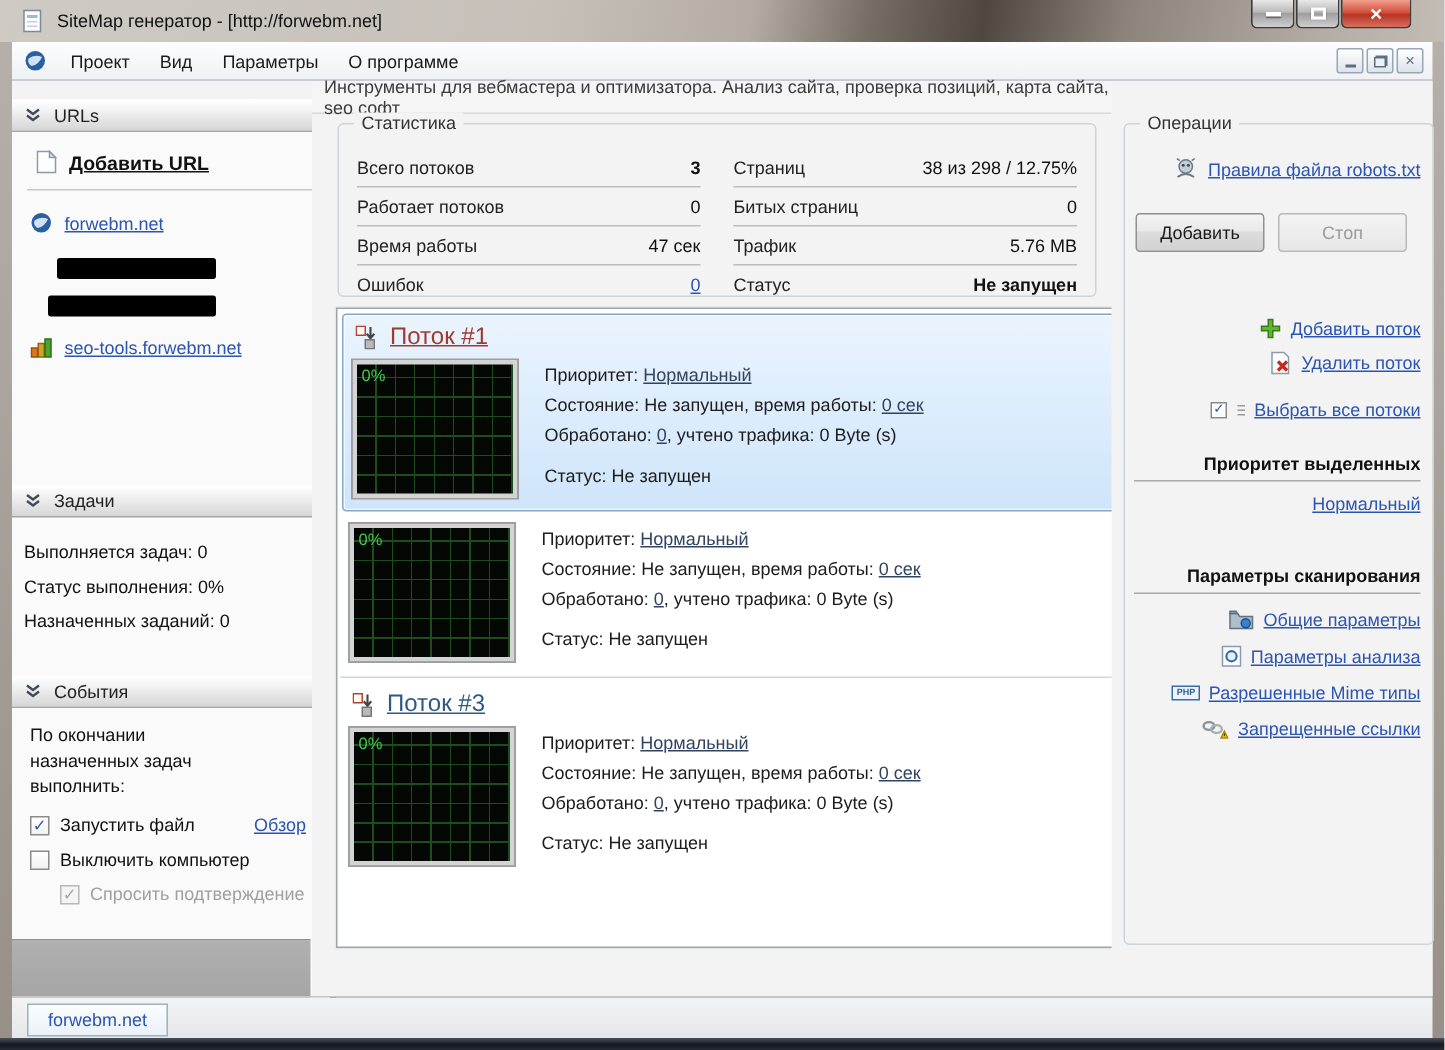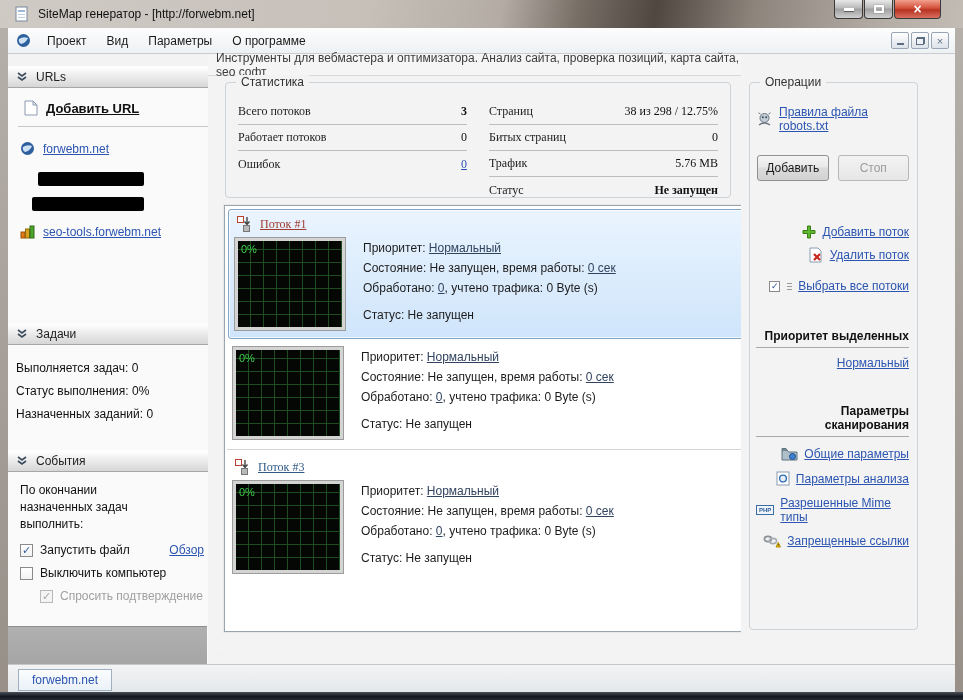--- a/index.html
+++ b/index.html
@@ -69,37 +69,37 @@
     background:linear-gradient(#b0b0b0,#a2a2a2); border-top:1px solid #8f8f8f; }
 
   
   .main-col { position:absolute; left:200px; top:0; width:533px; height:610px; background:#f3f3f3; }
   .banner { height:22px; display:flex; align-items:center; padding-left:8px; color:#3c3c3c;
     background:#f5f5f5; border-bottom:1px solid #d8d8d8; }
 
   .groupbox { position:absolute; border:1px solid #ccd4da; border-radius:4px; }
   .groupbox > .legend { position:absolute; top:-8px; left:10px; background:#f3f3f3; padding:0 5px; color:#333; }
   .stats-box { left:17px; top:28px; width:506px; height:116px; }
-  .stats-cols { display:flex; gap:22px; padding:16px 12px 0 12px;font-family:Liberation Serif, serif; }
+  .stats-cols { display:flex; gap:22px; padding:16px 12px 0 12px; }
   .stats-col { flex:1; }
   .stat-row { display:flex; justify-content:space-between; align-items:center; height:26px; border-bottom:1px solid #bdbdbd; }
   .stat-row.last { border-bottom:none; }
   .stat-label { color:#222; }
   .stat-value { color:#111; }
   .stat-value.bold { font-weight:bold; }
   a.stat-link { color:#2b55b0; text-decoration:underline; }
 
   
   .thread-panel { position:absolute; left:16px; top:151px; width:524px; height:427px;
     background:#fff; border:1px solid #9aa5ad; box-shadow:0 0 0 1px #e8e8e8; overflow:hidden; }
   .thread { padding:5px 8px 8px 8px; }
   .thread.selected { margin:3px; padding:4px 6px 8px 6px; border:1px solid #84a7c7; border-radius:3px;
     background:linear-gradient(#eaf4fe,#cfe5fb); box-shadow:inset 0 0 0 1px rgba(255,255,255,.65); }
   .thread-title-row { display:flex; align-items:center; gap:7px; margin:2px 0 6px 2px; }
-  .thread-title { text-decoration:underline; font-size:12px;font-family:Liberation Serif, serif; }
+  .thread-title { text-decoration:underline; font-size:16px; }
   .thread-title.red { color:#a03b32; }
   .thread-title.blue { color:#2f5a86; }
   .thread-body { display:flex; }
   .graph { position:relative; width:110px; height:92px; border:3px solid #d4d4d4; outline:1px solid #9c9c9c;
     background-color:#040704;
     background-image:repeating-linear-gradient(0deg,transparent 0 12px,#1d4c1f 12px 13px),
                      repeating-linear-gradient(90deg,transparent 0 12px,#1d4c1f 12px 13px); }
   .graph .pct { position:absolute; left:3px; top:2px; color:#3ecb49; font-size:11px; }
   .thread-details { margin-left:18px; line-height:20px; color:#1c1c1c; }
   .td-link { color:#31435f; text-decoration:underline; }
@@ -110,32 +110,32 @@
   .tabs { position:absolute; left:10px; top:589px; height:19px; display:flex; }
   .tab { position:relative; height:19px; padding:0; margin-right:-4px;
     background:#8f8f8f; clip-path:polygon(0 0,100% 0,calc(100% - 7px) 100%,7px 100%); }
   .tab > span { position:absolute; left:1px; right:1px; top:0; bottom:1px; background:#f3f3f3;
     clip-path:polygon(0 0,100% 0,calc(100% - 6px) 100%,6px 100%);
     display:flex; align-items:center; justify-content:center; padding:0 16px; white-space:nowrap; color:#222; }
   .tab.active > span { font-weight:bold; background:#f6f6f6; }
 
   
   .right-panel { position:absolute; left:733px; top:0; width:214px; height:610px; background:#f3f3f3; }
-  .ops-box { left:8px; top:28px; width:169px; height:548px; }
+  .ops-box { left:8px; top:28px; width:207px; height:548px; }
   .ops-inner { padding:22px 8px 0 6px; }
   .row-r { display:flex; align-items:center; justify-content:flex-end; gap:6px; }
   .ops-link { color:#2b55b0; text-decoration:underline; }
   .btn-row { display:flex; gap:9px; margin:22px 0 0 1px; }
   .btn { width:86px; height:26px; border:1px solid #8e9092; border-radius:3px;
     background:linear-gradient(#f4f4f4,#e9e9e9 45%,#dcdcdc 50%,#d2d2d2);
     display:flex; align-items:center; justify-content:center; color:#1a1a1a; }
   .btn.disabled { color:#9b9b9b; border-color:#b5b7b9; background:linear-gradient(#f3f3f3,#e7e7e7); }
   .ops-gap1 { height:44px; }
   .mt8 { margin-top:8px; } .mt10 { margin-top:10px; } .mt16 { margin-top:16px; }
-  .ops-head { text-align:right; font-weight:bold; color:#111; margin-top:36px; }
+  .ops-head { text-align:right; font-weight:bold; color:#111; margin-top:22px; }
   .ops-hr { height:1px; background:#a9a9a9; margin:4px 0 8px 0; }
   .mini-cb { width:11px; height:11px; border:1px solid #8a8a8a; background:#fff; display:inline-flex;
     align-items:center; justify-content:center; font-size:9px; color:#2f5a9e;
     font-family:"DejaVu Sans",sans-serif; }
   .mini-lines { display:inline-flex; flex-direction:column; gap:2px; margin-left:1px; }
   .mini-lines i { width:5px; height:1px; background:#9a9a9a; }
 
   
   .statusbar { position:absolute; left:8px; top:664px; width:947px; height:28px;
     background:linear-gradient(#f2f3f4,#e5e8eb); border-top:1px solid #c6c6c6; }
@@ -302,20 +302,24 @@
         <div class="stats-cols">
           <div class="stats-col">
             <div class="stat-row">
               <span class="stat-label">Всего потоков</span>
               <span class="stat-value bold">3</span>
             </div>
             <div class="stat-row">
               <span class="stat-label">Работает потоков</span>
               <span class="stat-value">0</span>
             </div>
+            <div class="stat-row">
+              <span class="stat-label">Время работы</span>
+              <span class="stat-value">47 сек</span>
+            </div>
             <div class="stat-row last">
               <span class="stat-label">Ошибок</span>
               <a class="stat-link">0</a>
             </div>
           </div>
           <div class="stats-col">
             <div class="stat-row">
               <span class="stat-label">Страниц</span>
               <span class="stat-value">38 из 298 / 12.75%</span>
             </div>

